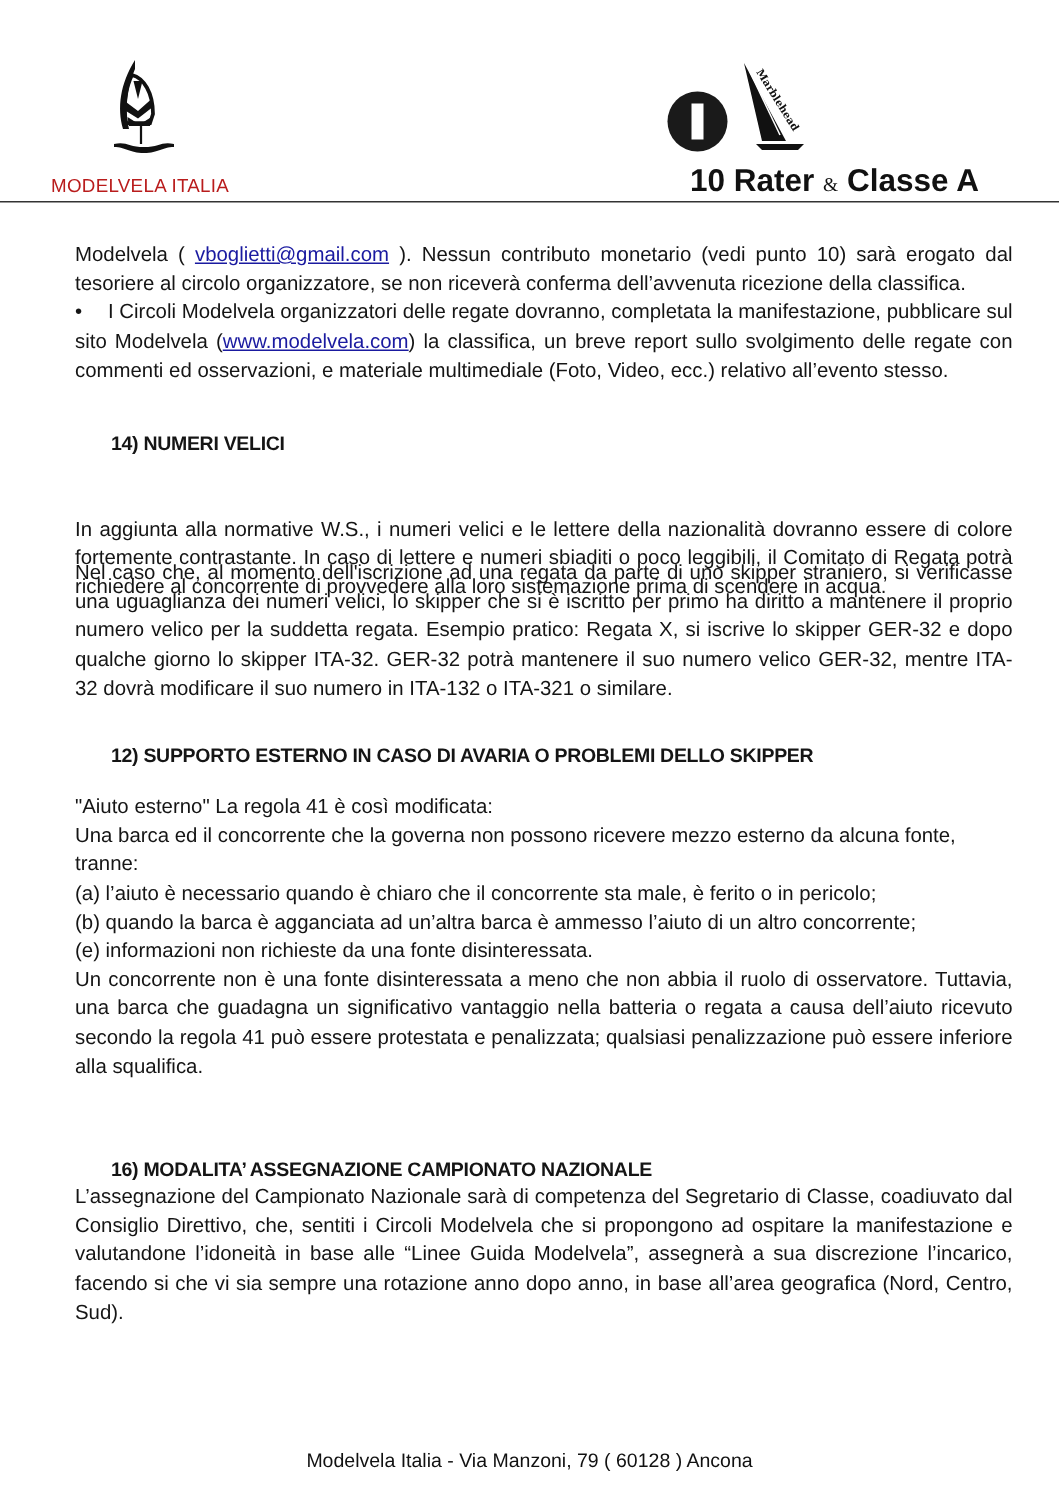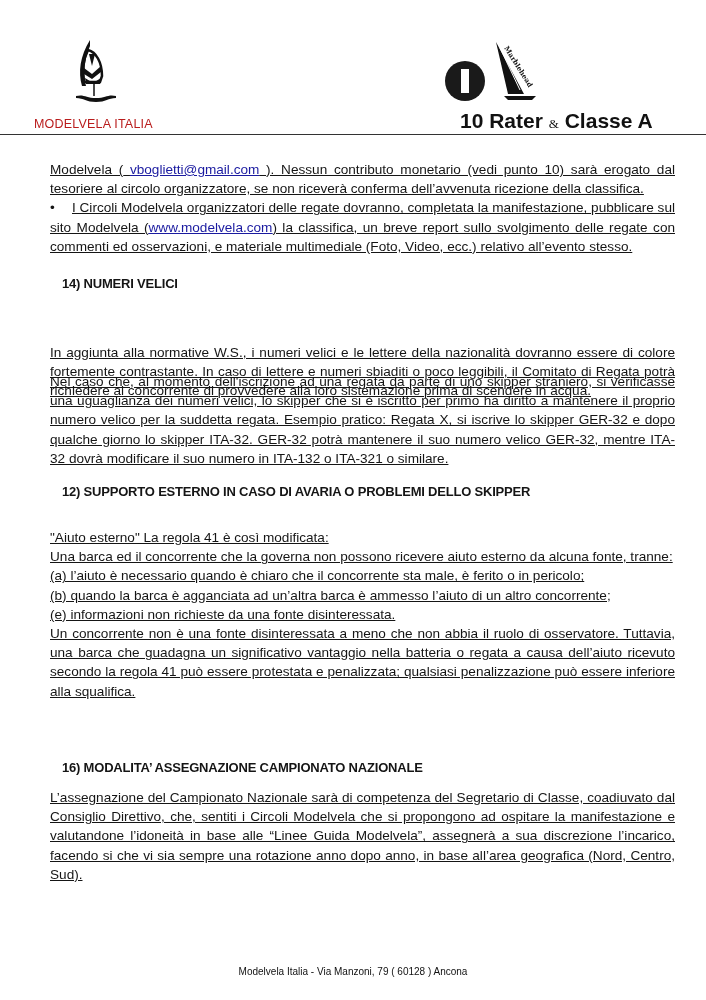--- a/index.html
+++ b/index.html
@@ -6,27 +6,27 @@
   body { width: 706px; height: 1000px; position: relative; overflow: hidden; color: #111; font-family: "Liberation Sans", "DejaVu Sans", sans-serif; }
   .header { position: absolute; left: 0; top: 0; width: 706px; height: 136px; }
   .header-rule { position: absolute; left: 0; top: 134px; width: 706px; height: 1px; background: #333; }
   .left-logo { position: absolute; left: 72px; top: 36px; width: 48px; height: 70px; }
   .left-org { position: absolute; left: 34px; top: 117px; font-size: 12.5px; letter-spacing: 0.2px; color: #b91c1c; }
   .right-logo-circle { position: absolute; left: 444px; top: 60px; width: 42px; height: 42px; }
   .right-logo-boat { position: absolute; left: 494px; top: 40px; width: 50px; height: 62px; }
   .right-title { position: absolute; left: 420px; top: 109px; font-size: 21px; font-weight: bold; color: #111; white-space: nowrap; margin-left: 40px; }
   .right-title .amp { font-size: 13px; font-weight: normal; font-family: "Liberation Serif", serif; }
   .content { position: absolute; left: 50px; top: 160px; width: 625px; font-size: 13.6px; line-height: 19.2px; color: #151515; }
-  .p { margin: 0; text-align: justify; text-decoration: underline; }
+  .p { margin: 0; text-align: justify; }
   .p.noj { text-align: left; }
   .link { color: #1a1aa0; text-decoration: underline; }
   .bullet { display: inline-block; width: 22px; }
-  .heading { font-weight: bold; font-size: 13px; margin: 4px; padding-left: 8px; letter-spacing: -0.2px; }
+  .heading { font-weight: bold; font-size: 13px; margin: 16px; padding-left: 8px; letter-spacing: -0.2px; }
   .abs { position: absolute; left: 0; width: 625px; }
-  .footer { position: absolute; left: 0; top: 966px; width: 706px; text-align: center; font-size: 10px; color: #111; }
+  .footer { position: absolute; left: 0; top: 966px; width: 706px; text-align: center; font-size: 13px; color: #111; }
 </style>
 </head>
 <body>
 
 <div class="header">
   <svg class="left-logo" viewBox="0 0 48 70">
     <path d="M18 4 C8 20 6 36 10 50 L14 50 C11 38 12 24 18 10 Z" fill="#111"></path>
     <path d="M16 14 C24 16 30 26 30 40 L28 46 L12 46 C10 34 12 22 16 14 Z" fill="none" stroke="#111" stroke-width="2.5"></path>
     <path d="M17 18 L23 18 L20 30 Z" fill="#111"></path>
     <path d="M12 32 L20 38 L29 30 L29 36 L20 43 L12 38 Z" fill="#111"></path>
@@ -74,21 +74,21 @@
   </div>
   <div class="abs" style="top:212px;">
     <p class="p">Nel caso che, al momento dell'iscrizione ad una regata da parte di uno skipper straniero, si verificasse una uguaglianza dei numeri velici, lo skipper che si è iscritto per primo ha diritto a mantenere il proprio numero velico per la suddetta regata. Esempio pratico: Regata X, si iscrive lo skipper GER-32 e dopo qualche giorno lo skipper ITA-32. GER-32 potrà mantenere il suo numero velico GER-32, mentre ITA-32 dovrà modificare il suo numero in ITA-132 o ITA-321 o similare.</p>
   </div>
 
   <div class="abs" style="top:318px;">
     <p class="heading">12) SUPPORTO ESTERNO IN CASO DI AVARIA O PROBLEMI DELLO SKIPPER</p>
   </div>
   <div class="abs" style="top:368px;">
     <p class="p noj">"Aiuto esterno" La regola 41 è così modificata:</p>
-    <p class="p noj">Una barca ed il concorrente che la governa non possono ricevere aiuto esterno da alcuna fonte, tranne:</p>
+    <p class="p noj">Una barca ed il concorrente che la governa non possono ricevere mezzo esterno da alcuna fonte, tranne:</p>
     <p class="p noj">(a) l’aiuto è necessario quando è chiaro che il concorrente sta male, è ferito o in pericolo;</p>
     <p class="p noj">(b) quando la barca è agganciata ad un’altra barca è ammesso l’aiuto di un altro concorrente;</p>
     <p class="p noj">(e) informazioni non richieste da una fonte disinteressata.</p>
     <p class="p">Un concorrente non è una fonte disinteressata a meno che non abbia il ruolo di osservatore. Tuttavia, una barca che guadagna un significativo vantaggio nella batteria o regata a causa dell’aiuto ricevuto secondo la regola 41 può essere protestata e penalizzata; qualsiasi penalizzazione può essere inferiore alla squalifica.</p>
   </div>
 
   <div class="abs" style="top:594px;">
     <p class="heading">16) MODALITA’ ASSEGNAZIONE CAMPIONATO NAZIONALE</p>
   </div>
   <div class="abs" style="top:628px;">

